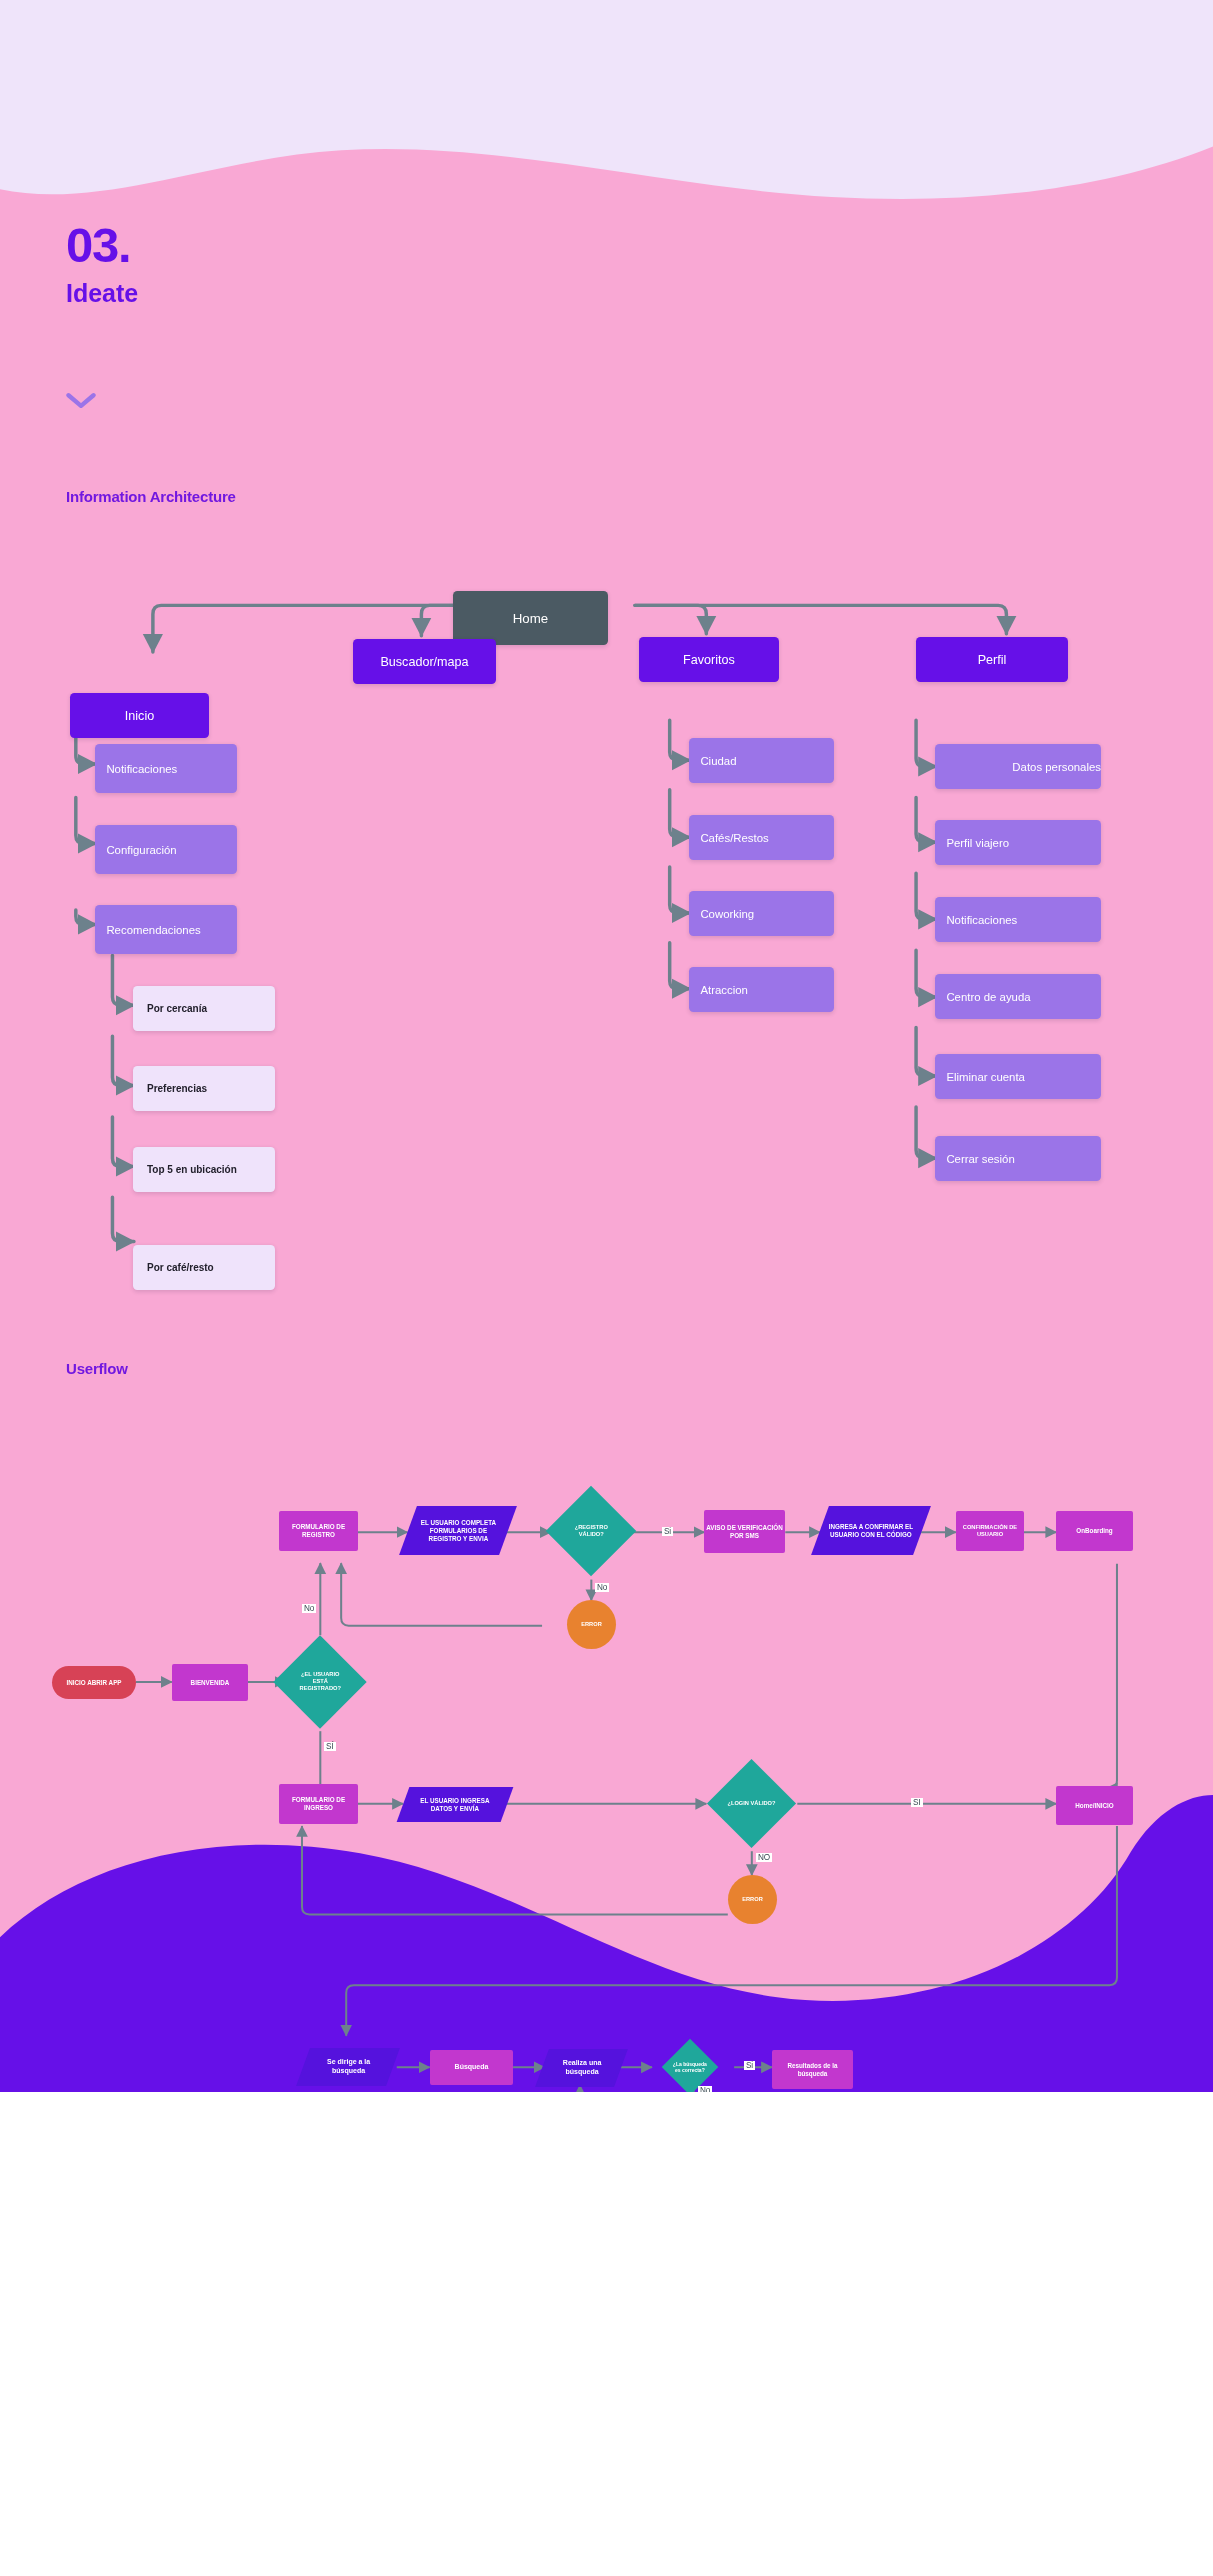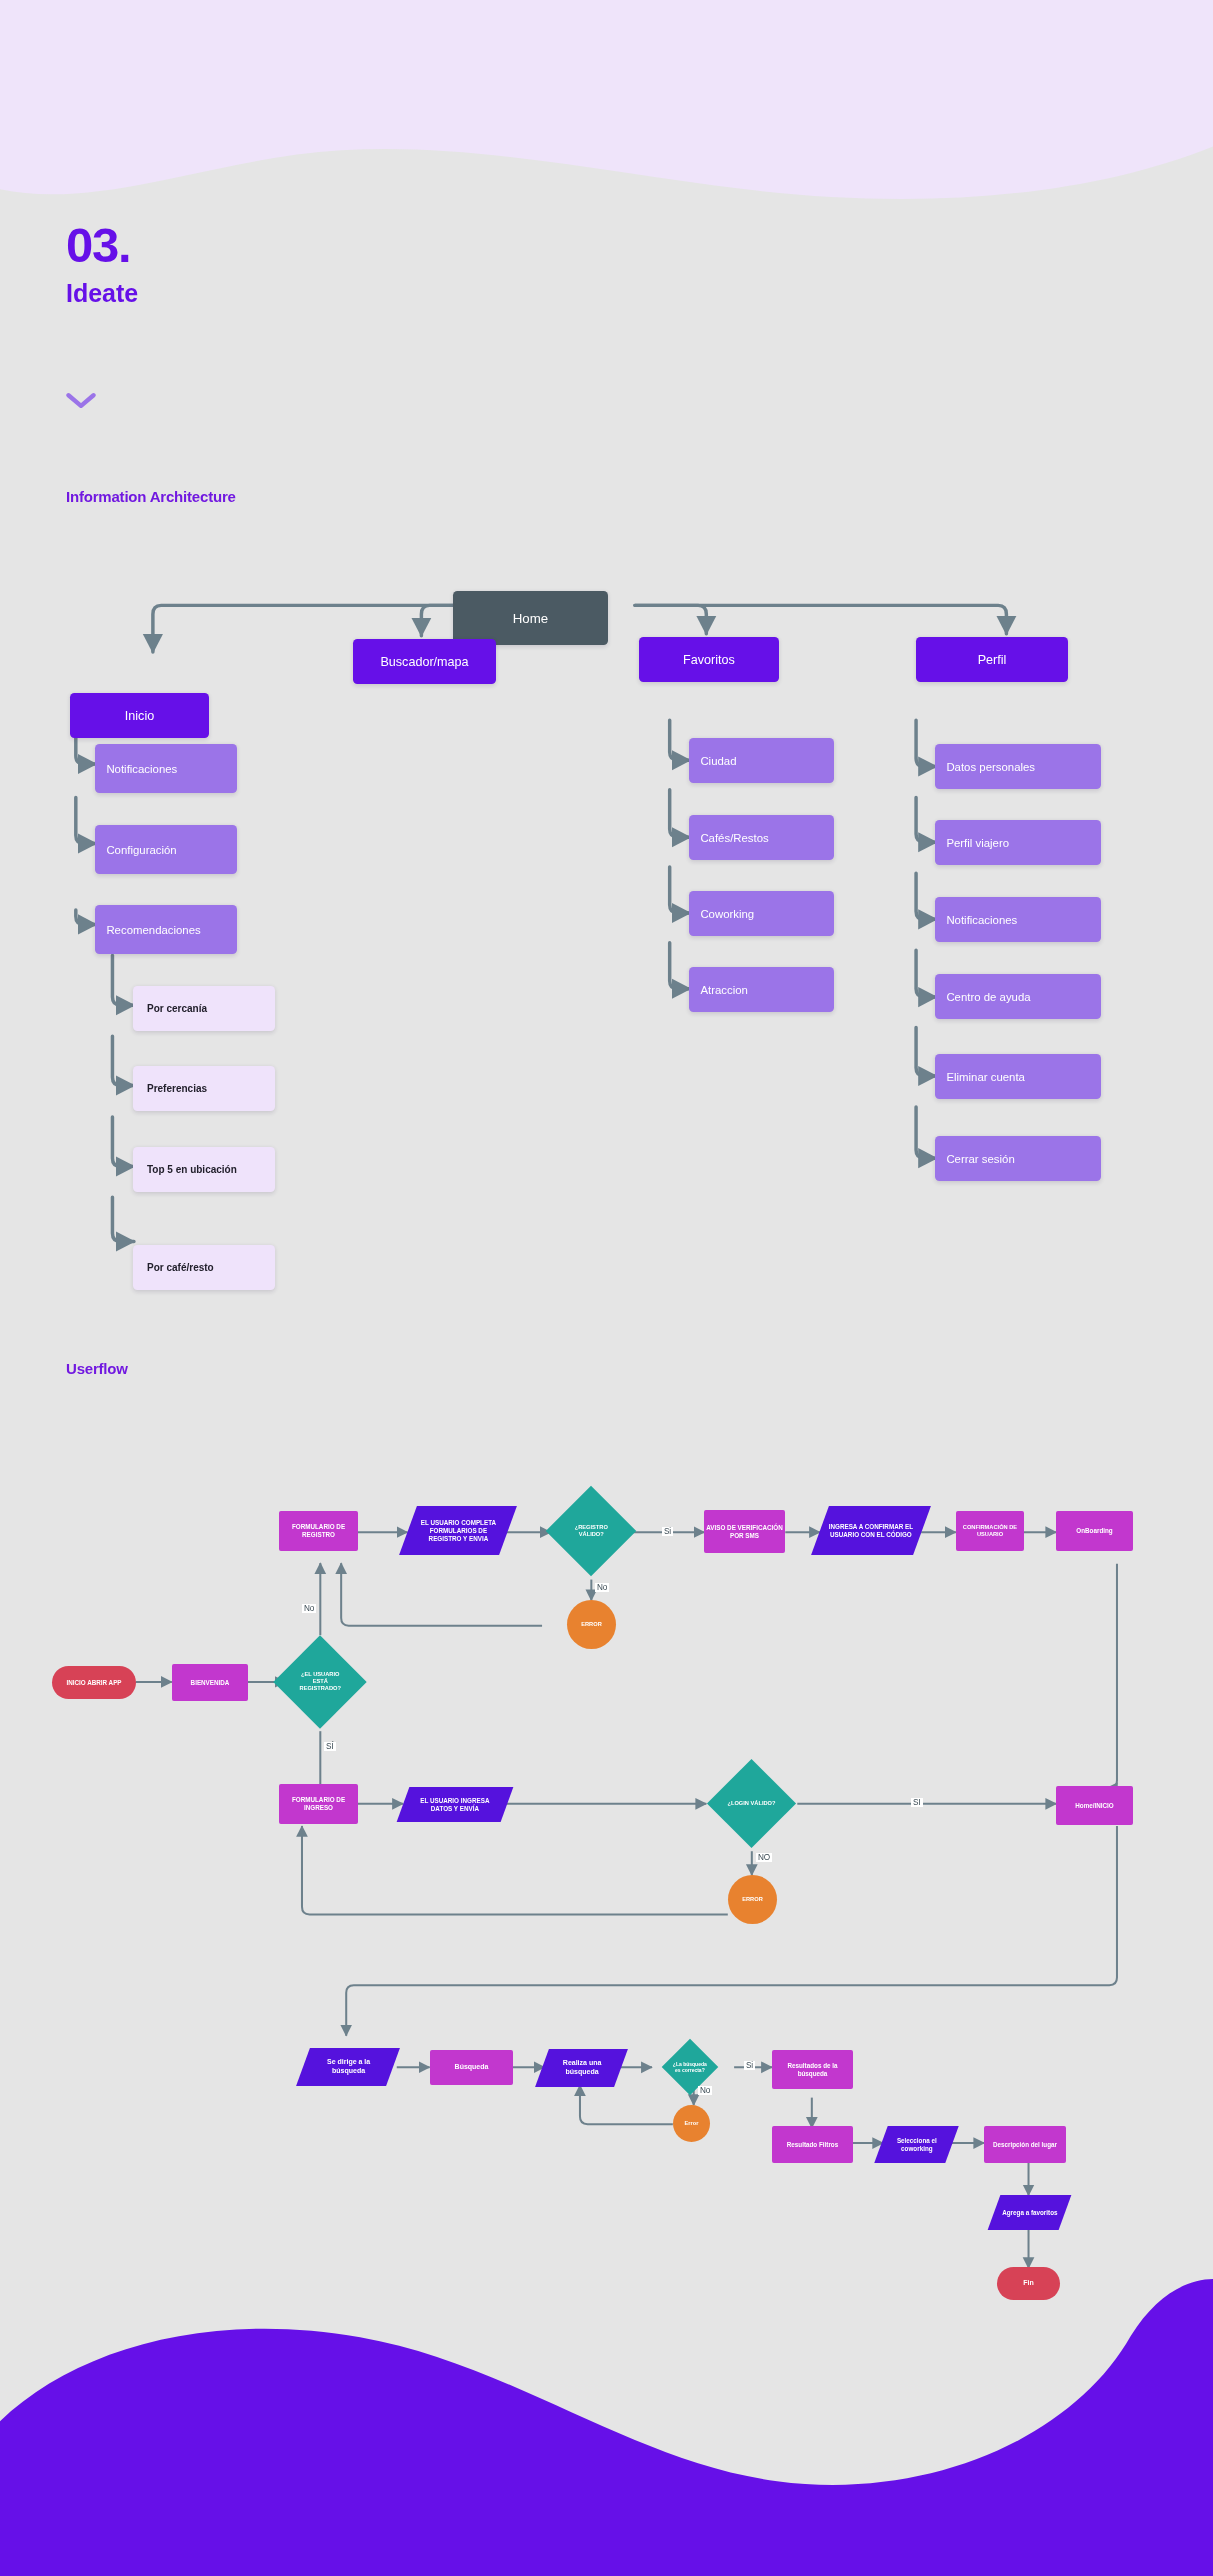--- a/index.html
+++ b/index.html
@@ -6,22 +6,22 @@
   html, body {
     width: 1213px;
     height: 2576px;
     background: #ffffff;
     font-family: "Liberation Sans", sans-serif;
     overflow: hidden;
   }
   #page {
     position: relative;
     width: 1213px;
-    height: 2576px;
-    background: #e5e5e5;
+    height: 2092px;
+    background: #f9a8d4;
     overflow: hidden;
   }
 
   
   .wave-top {
     position: absolute;
     left: 0; top: 0;
     width: 1213px; height: 265px;
     z-index: 0;
     pointer-events: none;
@@ -253,21 +253,21 @@
     <div class="node n-lvl2" style="left:689px; top:891px; width:145px; height:45px;">
       <span>Coworking</span>
     </div>
     <div class="node n-lvl2" style="left:689px; top:967px; width:145px; height:45px;">
       <span>Atraccion</span>
     </div>
 
     <div class="node n-lvl1" style="left:916px; top:637px; width:152px; height:45px;">
       <span>Perfil</span>
     </div>
-    <div class="node n-lvl2" style="left:935px; top:744px; width:166px; height:45px;">
+    <div class="node n-lvl2" style="left:935px; top:744px; width:166px; height:45px;justify-content:flex-end;">
       <span>Datos personales</span>
     </div>
     <div class="node n-lvl2" style="left:935px; top:820px; width:166px; height:45px;">
       <span>Perfil viajero</span>
     </div>
     <div class="node n-lvl2" style="left:935px; top:897px; width:166px; height:45px;">
       <span>Notificaciones</span>
     </div>
     <div class="node n-lvl2" style="left:935px; top:974px; width:166px; height:45px;">
       <span>Centro de ayuda</span>

